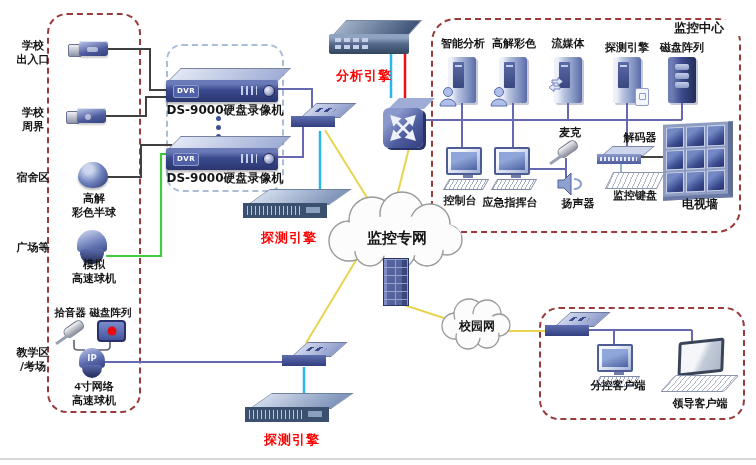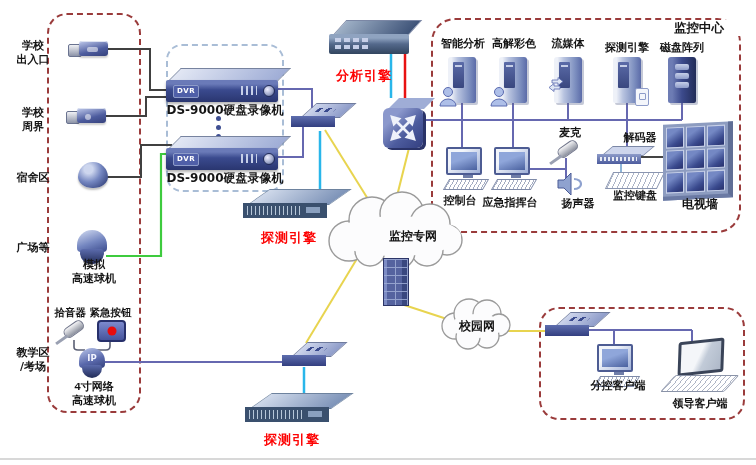--- a/index.html
+++ b/index.html
@@ -258,31 +258,35 @@
     <div class="mark"></div>
   </div>
 
   <div class="bcam dev" style="left:66px;top:107px;">
     <div class="lens"></div>
     <div class="bodyp"></div>
     <div class="mark" style="width:6px;border-radius:50%;height:6px;"></div>
   </div>
 
   <div class="dome dev" style="left:78px;top:162px;"></div>
+  <div class="lbl" style="left:60px;top:192px;width:68px;">
+    <span>高解</span><br>
+    <span>彩色半球</span>
+  </div>
 
   <div class="sdome dev" style="left:77px;top:230px;">
     <div class="topd"></div>
     <div class="cap"></div>
   </div>
   <div class="lbl" style="left:60px;top:258px;width:68px;">
     <span>模拟</span><br>
     <span>高速球机</span>
   </div>
 
-  <div class="lbl" style="left:49px;top:306px;width:88px;font-size:10.5px;"><span>拾音器 紧急按钮</span></div>
+  <div class="lbl" style="left:49px;top:306px;width:88px;font-size:10.5px;"><span>拾音器 磁盘阵列</span></div>
   <div class="mic dev" style="left:55px;top:324px;">
     <div class="head"></div>
     <div class="stem"></div>
   </div>
   <div class="btn-emg dev" style="left:97px;top:320px;"></div>
   <div class="ipdome dev" style="left:79px;top:348px;">
     <div class="topd"></div>
     <div class="cap"></div>
     <div class="iptxt">IP</div>
   </div>
@@ -352,21 +356,21 @@
   <div class="sw dev" style="left:282px;top:342px;">
     <div class="top"></div>
     <div class="front"></div>
   </div>
   <div class="rack dev" style="left:245px;top:393px;">
     <div class="top"></div>
     <div class="front"></div>
   </div>
   <div class="red-lbl" style="left:252px;top:432px;width:80px;"><span>探测引擎</span></div>
 
-  <div class="lbl sz12" style="left:366px;top:229px;width:94px;font-size:12px;"><span>监控专网</span></div>
+  <div class="lbl sz12" style="left:350px;top:229px;width:94px;font-size:15px;"><span>监控专网</span></div>
   <div class="lbl sz12" style="left:451px;top:319px;width:52px;"><span>校园网</span></div>
 
   <div class="lbl sz12 onwhite" style="left:656px;top:20px;width:86px;font-size:12.5px;"><span>监控中心</span></div>
 
   <div class="lbl" style="left:436px;top:37px;width:54px;"><span>智能分析</span></div>
   <div class="lbl" style="left:487px;top:37px;width:54px;"><span>高解彩色</span></div>
   <div class="lbl" style="left:542px;top:37px;width:52px;"><span>流媒体</span></div>
   <div class="lbl" style="left:601px;top:41px;width:52px;"><span>探测引擎</span></div>
   <div class="lbl" style="left:656px;top:41px;width:52px;"><span>磁盘阵列</span></div>
 

